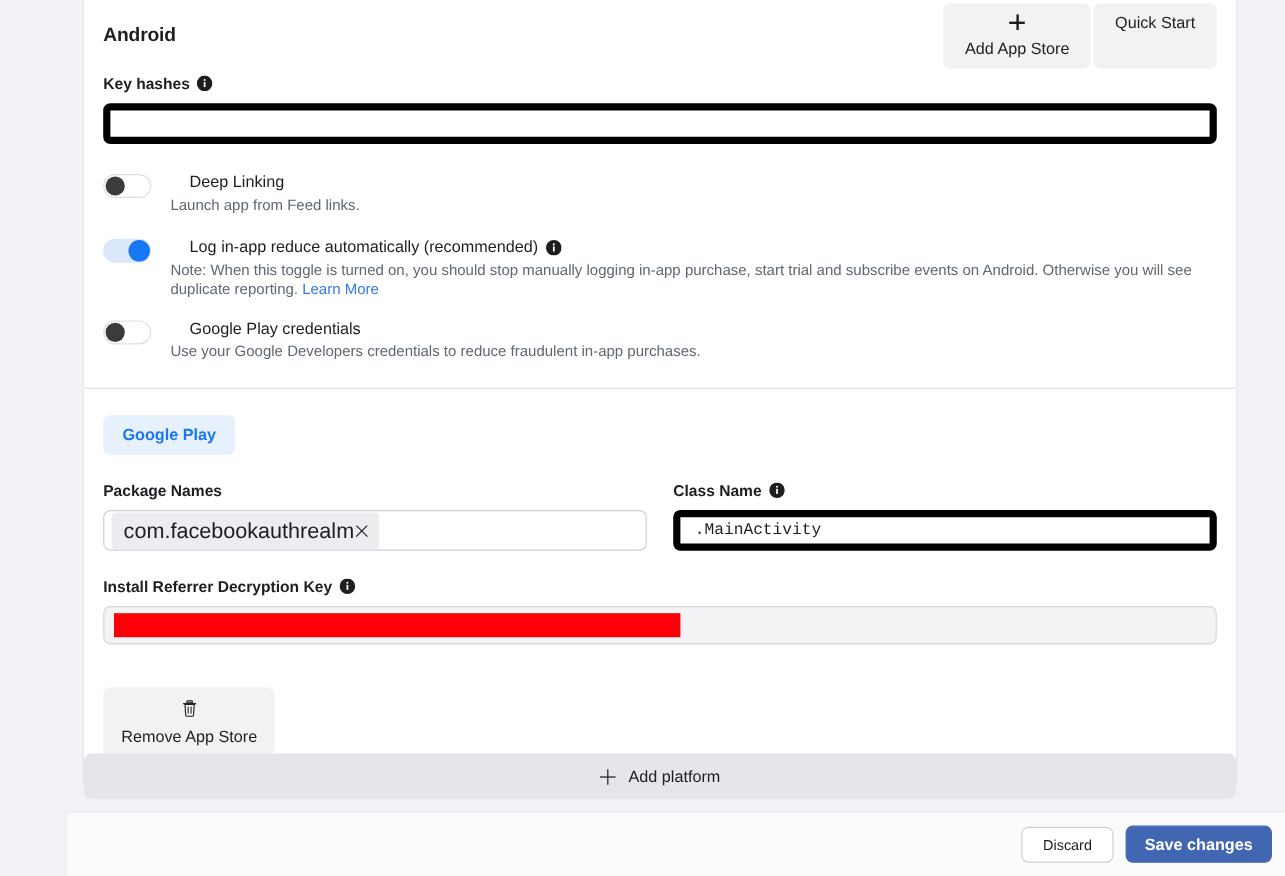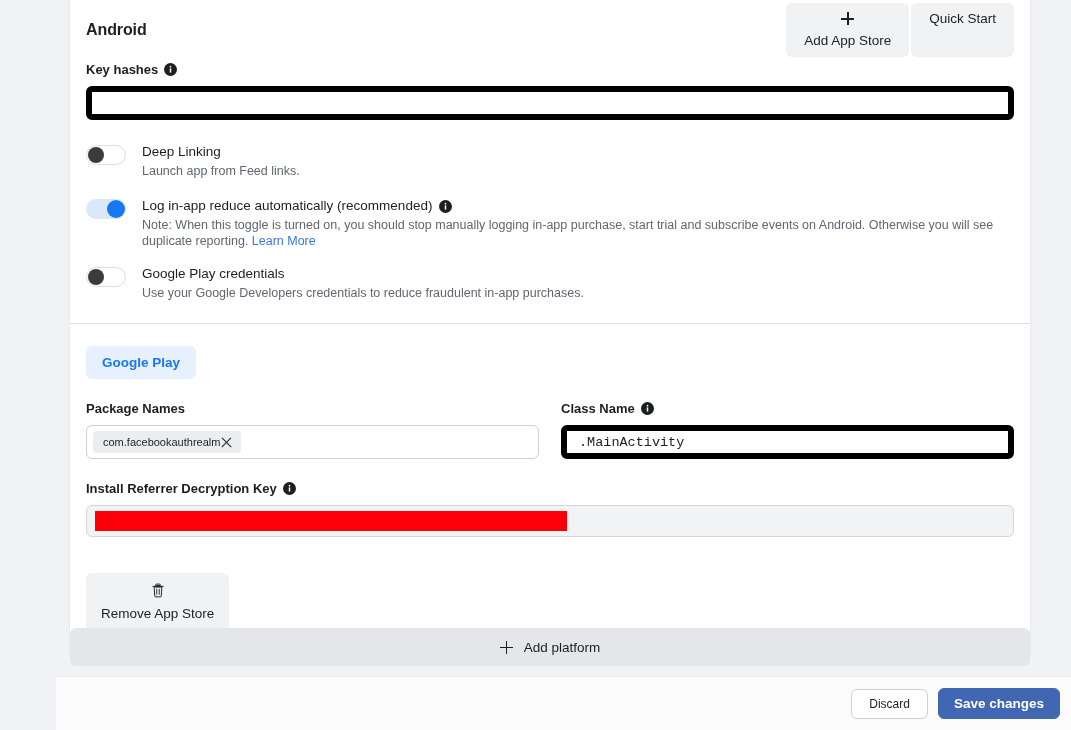--- a/index.html
+++ b/index.html
@@ -164,20 +164,21 @@
 
   .toggle-text { flex: 1 1 auto; min-width: 0; }
   .toggle-title {
     display: flex;
     align-items: center;
     gap: 7px;
     font-size: 13.5px;
     color: #1c1e21;
     line-height: 16px;
     margin-bottom: 3px;
+    margin-left: 16px;
   }
   .toggle-desc {
     font-size: 12.5px;
     color: #606770;
     line-height: 16px;
   }
   .link { color: #3578e5; text-decoration: none; cursor: pointer; }
 
   
   .store-pill {
@@ -208,21 +209,21 @@
     display: flex;
     align-items: center;
     padding: 0 6px;
   }
   .token {
     display: inline-flex;
     align-items: center;
     gap: 1px;
     background: #ebedf0;
     border-radius: 4px;
-    font-size: 11px;
+    font-size: 18px;
     color: #1c1e21;
     padding: 5px 9px 5px 10px;
     cursor: default;
   }
   .token-x {
     width: 11px; height: 11px;
     position: relative;
     cursor: pointer;
     flex: 0 0 11px;
   }

